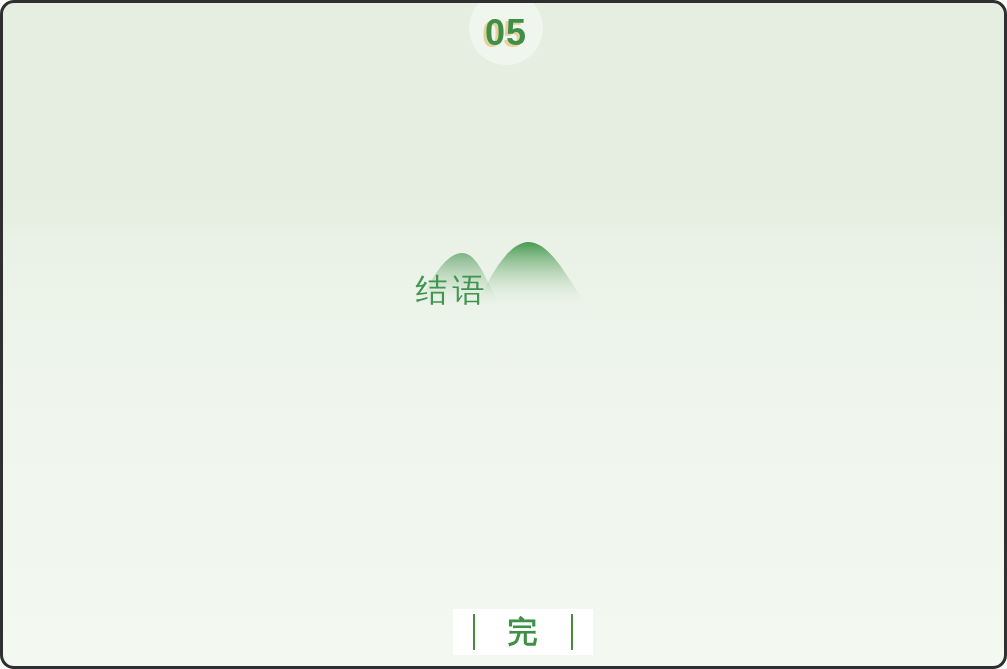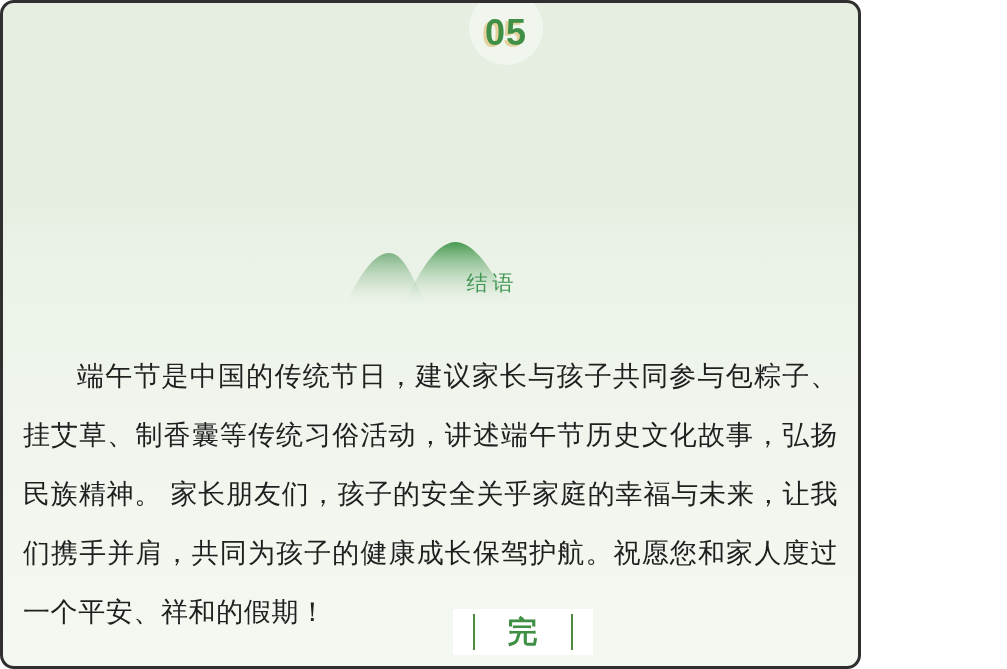--- a/index.html
+++ b/index.html
@@ -3,21 +3,21 @@
 <meta charset="utf-8">
 <style>
   * { margin: 0; padding: 0; box-sizing: border-box; }
   html, body {
     width: 1007px; height: 669px;
     font-family: "Liberation Sans", "DejaVu Sans", sans-serif;
     background: #ffffff;
   }
   .frame {
     position: relative;
-    width: 861px; height: 669px;
+    width: 1007px; height: 669px;
     border: 3px solid #2f2f2f;
     border-radius: 14px;
     overflow: hidden;
     background: linear-gradient(180deg,
       #e5eee1 0%, #e5eee1 30%,
       #eaf1e6 36%, #eff5ec 58%,
       #f3f8f0 100%);
   }
   
   .badge-circle {
@@ -61,23 +61,23 @@
     position: absolute;
     left: 0; right: 0; top: 224px;
     height: 86px;
     display: flex; justify-content: center;
     z-index: 1;
   }
   .hills-wrap { position: relative; width: 176px; height: 86px; }
   .hills-wrap svg { position: absolute; left: 0; top: 0; }
   .conclusion-label {
     position: absolute;
-    left: 0; right: 0; bottom: 16px;
-    text-align: right;
-    font-size: 21px;
+    left: 0; right: 0; bottom: 0;
+    text-align: left;
+    font-size: 32px;
     letter-spacing: 5px;
     color: #3f9551;
   }
   
   .para2 {
     position: absolute;
     left: 20px; right: 20px; top: 344px;
     font-size: 27px;
     line-height: 59px;
     letter-spacing: 0.6px;
@@ -137,21 +137,20 @@
             </linearGradient>
           </defs>
           <path d="M0,84 C14,52 30,26 46,26 C60,26 68,48 80,70 L84,84 Z" fill="url(#hillL)"></path>
           <path d="M58,84 C74,48 92,16 112,15 C134,15 150,48 174,84 Z" fill="url(#hillR)"></path>
         </svg>
       </span>
       <div class="conclusion-label">结语</div>
     </div>
   </div>
 
-  <div class="para2">端午节是中国的传统节日，建议家长与孩子共同参与包粽子、挂艾草、制香囊等传统习俗活动，讲述端午节历史文化故事，弘扬民族精神。 家长朋友们，孩子的安全关乎家庭的幸福与未来，让我们携手并肩，共同为孩子的健康成长保驾护航。祝愿您和家人度过一个平安、祥和的假期！</div>
 
   <div class="end-box">
     <span class="end-bar left"></span>
     <span class="end-text">完</span>
     <span class="end-bar right"></span>
   </div>
 
 </div>
 
 </body></html>

